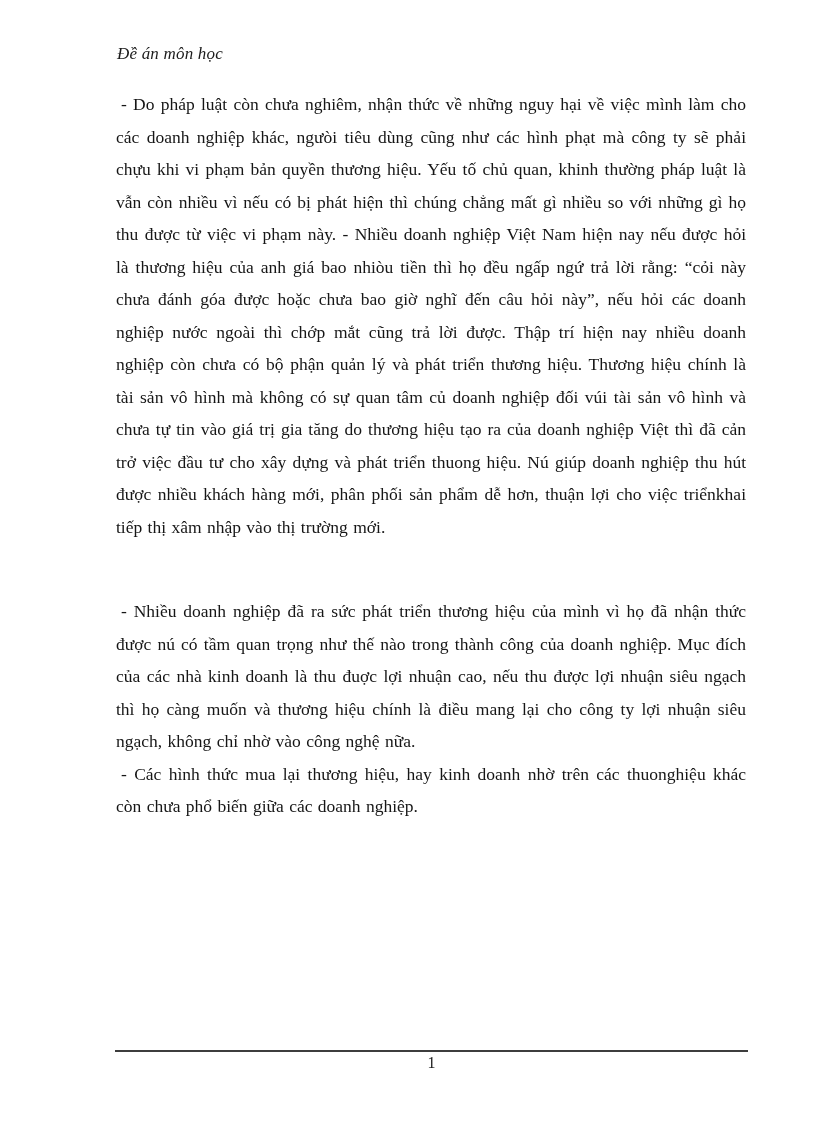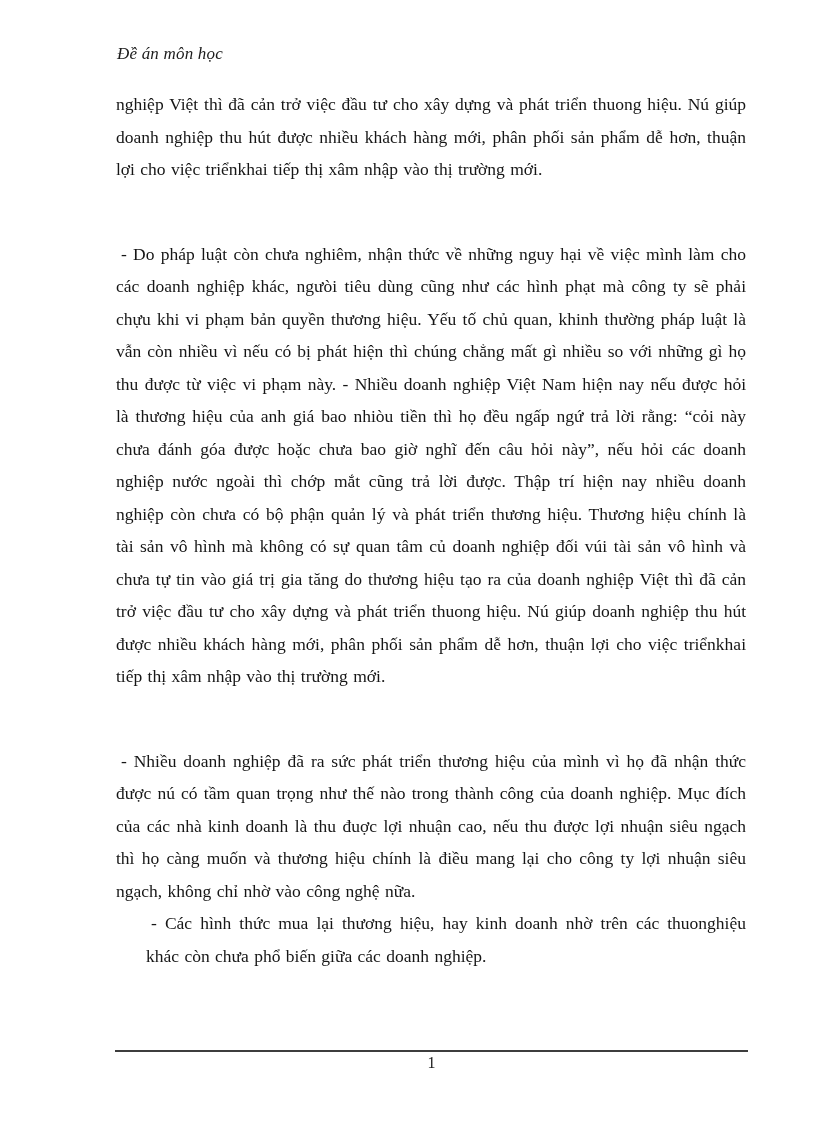--- a/index.html
+++ b/index.html
@@ -39,21 +39,20 @@
     margin: 0;
   }
   .para + .para {
     margin-top: 52px;
   }
   .para.dash {
     text-indent: 5px;
   }
   .para.no-gap {
     margin-top: 0;
-    margin-left: 30px;
   }
   .footer {
     position: absolute;
     left: 115px;
     top: 1050px;
     width: 633px;
     border-top: 2px solid #3d3d3d;
     text-align: center;
   }
   .page-number {
@@ -65,21 +64,20 @@
   }
 </style>
 </head>
 <body>
 
 <div class="page">
 
   <div class="running-header">Đề án môn học</div>
 
   <div class="content">
-    <p class="para">nghiệp Việt thì đã cản trở việc đầu tư cho xây dựng và phát triển thuong hiệu. Nú giúp doanh nghiệp thu hút được nhiều khách hàng mới, phân phối sản phẩm dễ hơn, thuận lợi cho việc triểnkhai tiếp thị xâm nhập vào thị trường mới.</p>
     <p class="para dash">- Do pháp luật còn chưa nghiêm, nhận thức về những nguy hại về việc mình làm cho các doanh nghiệp khác, ngưòi tiêu dùng cũng như các hình phạt mà công ty sẽ phải chựu khi vi phạm bản quyền thương hiệu. Yếu tố chủ quan, khinh thường pháp luật là vẫn còn nhiều vì nếu có bị phát hiện thì chúng chẳng mất gì nhiều so với những gì họ thu được từ việc vi phạm này. - Nhiều doanh nghiệp Việt Nam hiện nay nếu được hỏi là thương hiệu của anh giá bao nhiòu tiền thì họ đều ngấp ngứ trả lời rằng: “cỏi này chưa đánh góa được hoặc chưa bao giờ nghĩ đến câu hỏi này”, nếu hỏi các doanh nghiệp nước ngoài thì chớp mắt cũng trả lời được. Thập trí hiện nay nhiều doanh nghiệp còn chưa có bộ phận quản lý và phát triển thương hiệu. Thương hiệu chính là tài sản vô hình mà không có sự quan tâm củ doanh nghiệp đối vúi tài sản vô hình và chưa tự tin vào giá trị gia tăng do thương hiệu tạo ra của doanh nghiệp Việt thì đã cản trở việc đầu tư cho xây dựng và phát triển thuong hiệu. Nú giúp doanh nghiệp thu hút được nhiều khách hàng mới, phân phối sản phẩm dễ hơn, thuận lợi cho việc triểnkhai tiếp thị xâm nhập vào thị trường mới.</p>
     <p class="para dash">- Nhiều doanh nghiệp đã ra sức phát triển thương hiệu của mình vì họ đã nhận thức được nú có tầm quan trọng như thế nào trong thành công của doanh nghiệp. Mục đích của các nhà kinh doanh là thu đuợc lợi nhuận cao, nếu thu được lợi nhuận siêu ngạch thì họ càng muốn và thương hiệu chính là điều mang lại cho công ty lợi nhuận siêu ngạch, không chỉ nhờ vào công nghệ nữa.</p>
     <p class="para dash no-gap">- Các hình thức mua lại thương hiệu, hay kinh doanh nhờ trên các thuonghiệu khác còn chưa phổ biến giữa các doanh nghiệp.</p>
   </div>
 
   <div class="footer">
     <span class="page-number">1</span>
   </div>
 
 </div>

